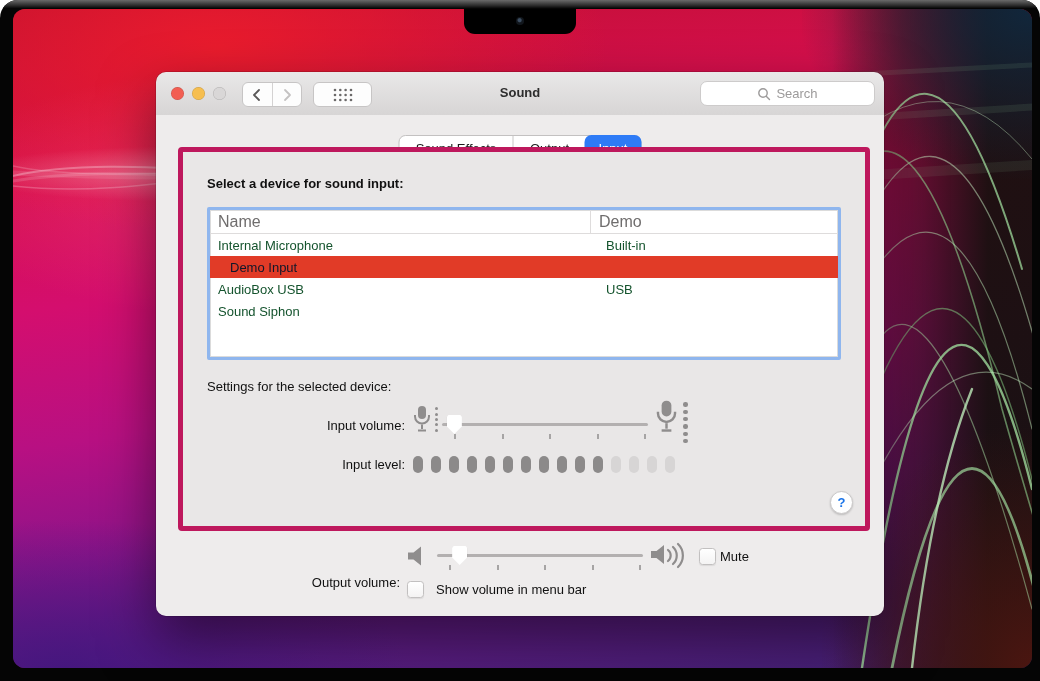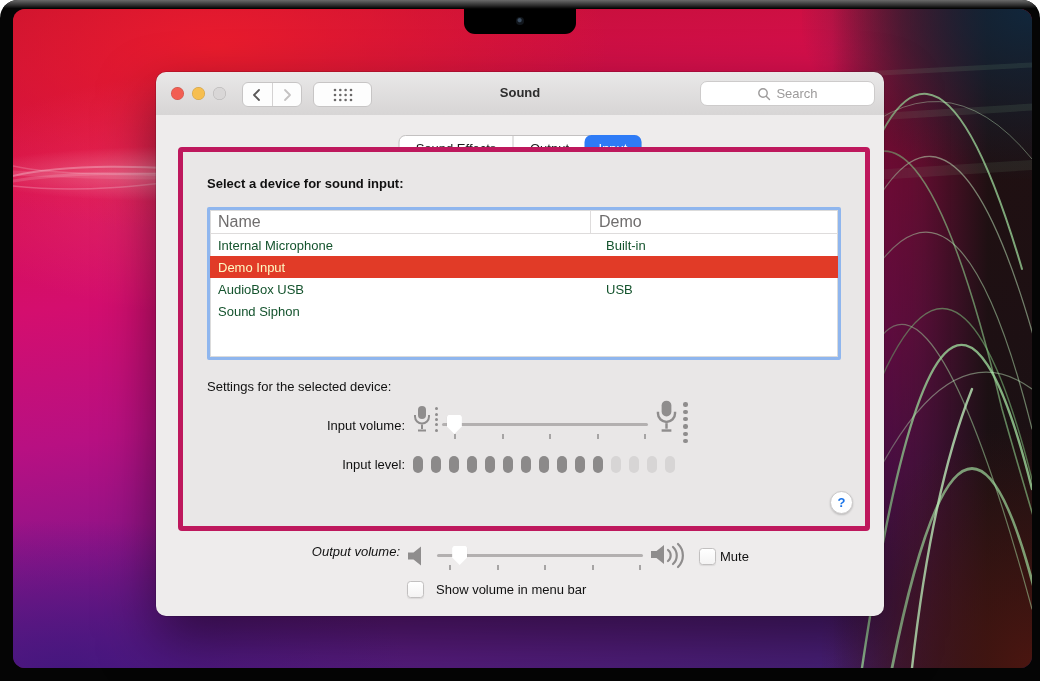--- a/index.html
+++ b/index.html
@@ -46,21 +46,21 @@
   
   .panel{position:absolute;left:22px;top:32px;width:682px;height:374px;background:#e9e7e7;border:5px solid #be185d;border-radius:4px;}
   .select-label{position:absolute;left:24px;top:24px;font-weight:700;color:#111;}
   .dtable{position:absolute;left:24px;top:55px;width:628px;height:147px;background:#fff;border:3px solid #8fb6ee;border-radius:2px;box-shadow:inset 0 0 0 1px rgba(0,0,0,.14);overflow:hidden;}
   .thead{height:23px;display:flex;align-items:center;border-bottom:1px solid #dedcdc;color:#6f6d6d;font-size:16px;}
   .th-name{width:372px;padding-left:8px;border-right:1px solid #dedcdc;height:100%;display:flex;align-items:center;}
   .th-type{flex:1;padding-left:8px;}
   .trow{height:22px;display:flex;align-items:center;color:#14532d;}
   .trow .c-name{width:380px;padding-left:8px;}
   .trow .c-type{flex:1;padding-left:8px;}
-  .trow.selected{background:var(--select-red,#e13b27);color:#fef9c3;}
+  .trow.selected{background:var(--select-red,#e13b27);color:#0f172a;padding-left:12px;}
   .settings-label{position:absolute;left:24px;top:227px;color:#111;}
   .r-label{position:absolute;width:198px;text-align:right;color:#111;}
   .track{position:absolute;height:3px;background:#b3b0b0;border-radius:2px;}
   .thumb{position:absolute;width:15px;height:19px;background:#fff;clip-path:polygon(50% 100%,0 60%,0 10%,10% 0,90% 0,100% 10%,100% 60%);filter:drop-shadow(0 1px 1px rgba(0,0,0,.4));}
   .ticks{position:absolute;width:206px;height:6px;}
   .tick{position:absolute;top:0;width:2px;height:5px;background:#a6a4a4;}
   .tick:nth-child(1){left:6%;}.tick:nth-child(2){left:29%;}.tick:nth-child(3){left:52%;}.tick:nth-child(4){left:75%;}.tick:nth-child(5){left:98%;}
   .dots{position:absolute;display:flex;flex-direction:column;align-items:center;}
   .dot{border-radius:50%;background:#8f8d8d;}
   .dots-sm .dot{width:3px;height:3px;margin:1.2px 0;}
@@ -260,21 +260,21 @@
             <span class="seg"></span>
             <span class="seg"></span>
             <span class="seg"></span>
           </div>
 
         <div class="help-btn">
           <span>?</span>
         </div>
       </div>
 
-      <div class="r-label" style="left:46px;top:429px;font-style:italic;">Output volume:</div>
+      <div class="r-label" style="left:46px;top:460px;">Output volume:</div>
       <svg class="icon" style="left:250px;top:430px;" width="20" height="22" viewBox="0 0 20 22">
         <path d="M2 7.5 h5.5 L15 1.5 v19 L7.5 14.5 H2 z" fill="#8f8d8d"></path>
       </svg>
       <div class="track" style="left:281px;top:439px;width:206px;"></div>
       <div class="ticks" style="left:281px;top:450px;">
         <span class="tick"></span>
           <span class="tick"></span>
           <span class="tick"></span>
           <span class="tick"></span>
           <span class="tick"></span>

